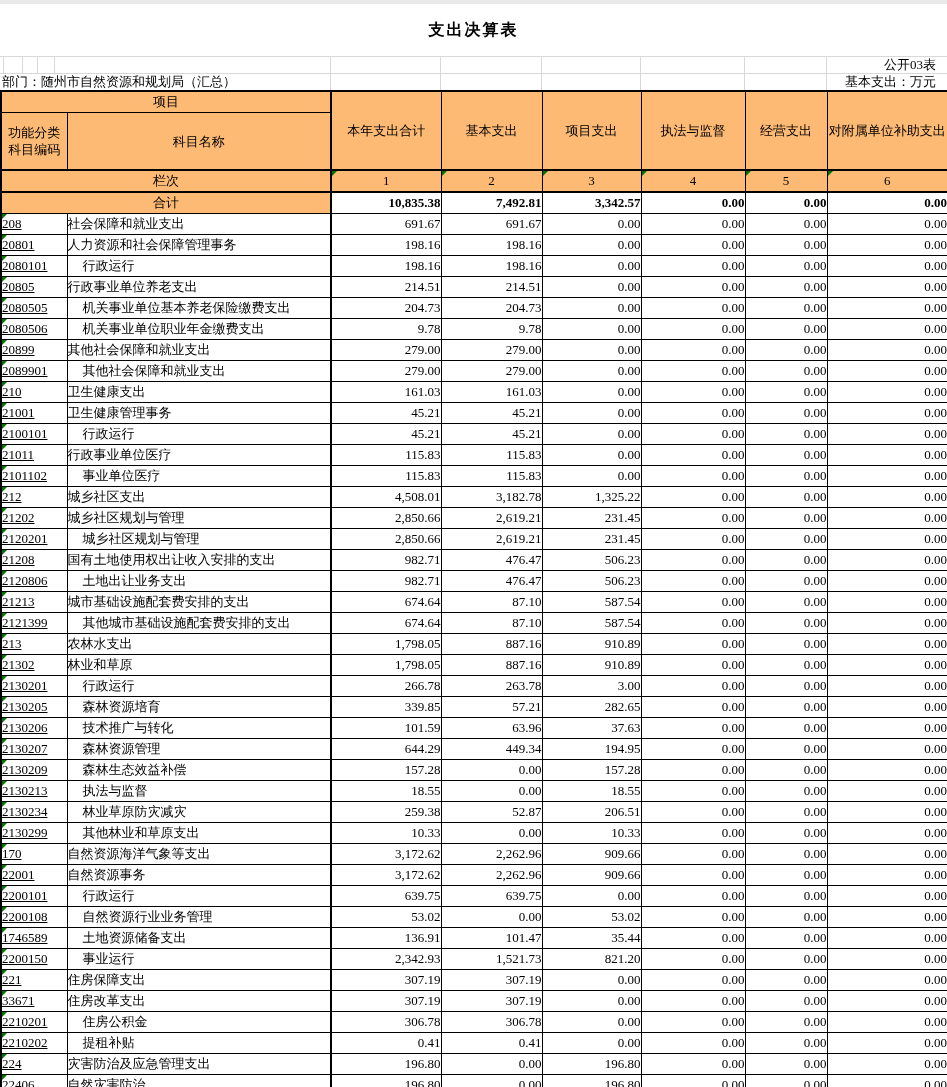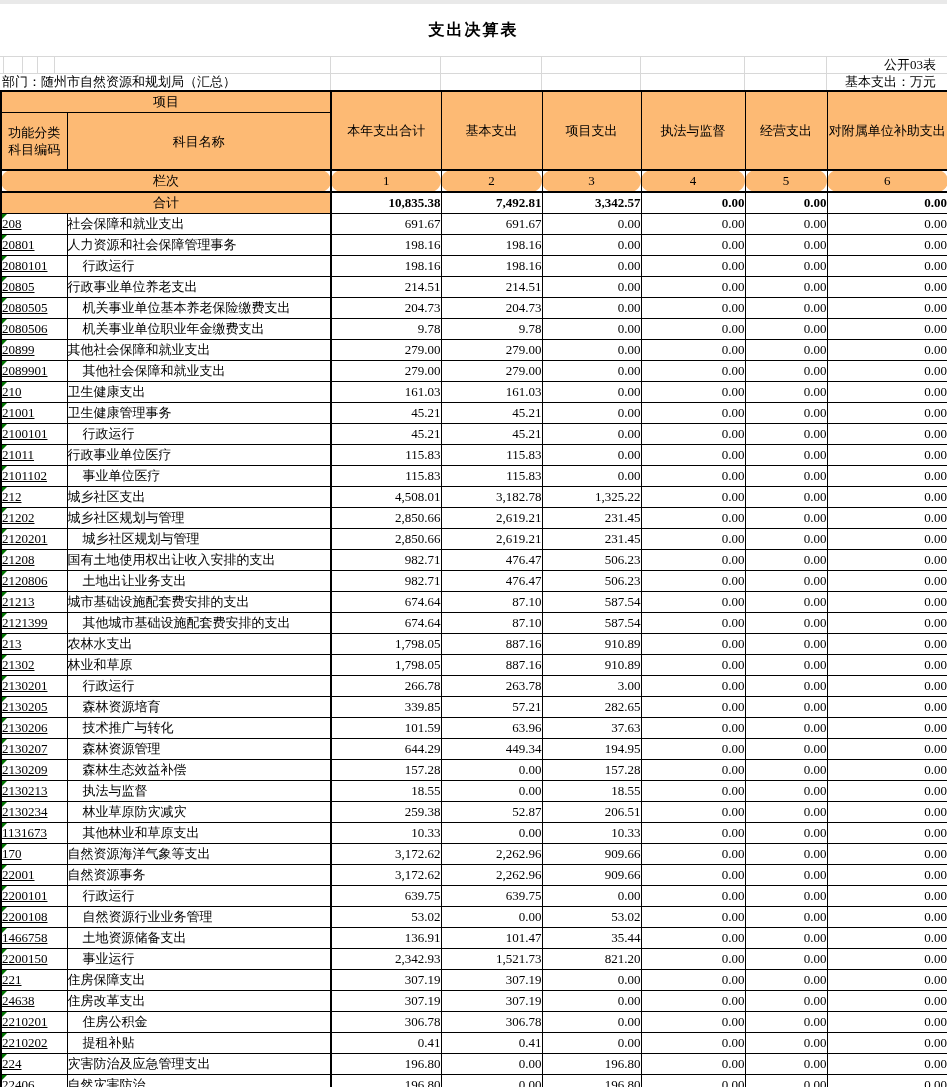--- a/index.html
+++ b/index.html
@@ -24,21 +24,21 @@
     border:2px solid #000; font-size:13px;
   }
   table.main td {
     border:1px solid #000; padding:0; overflow:hidden; white-space:nowrap;
     height:20px; line-height:18px; vertical-align:middle; position:relative;
   }
   tr.hrow1 td { height:20px; }
   tr.hrow2 td { height:56px; white-space:normal; line-height:17px; }
   .hdr { background:#fdba74; text-align:center; }
   .num-start { border-left-width:2px !important;margin-top:48px; }
-  tr.lanci td { border-top:2px solid #000; border-bottom:2px solid #000;border-radius:11px; }
+  tr.lanci td { border-top:2px solid #000; border-bottom:2px solid #000; }
   .code-cell { text-align:left; padding-left:3px;text-decoration:underline; }
   .name-cell { text-align:left; padding-left:3px; }
   .name-cell.indent { padding-left:15px; }
   .num-cell { text-align:right; padding-right:4px; }
   tr.total .num-cell { font-weight:bold; }
   .tri {
     position:absolute; top:0; left:0; width:0; height:0;
     border-top:5px solid #007300; border-right:5px solid transparent;
   }
 </style>
@@ -405,21 +405,21 @@
         <td class="code-cell"><span class="tri"></span><span>2130234</span></td>
         <td class="name-cell indent"><span>林业草原防灾减灾</span></td>
         <td class="num-cell num-start">259.38</td>
         <td class="num-cell">52.87</td>
         <td class="num-cell">206.51</td>
         <td class="num-cell">0.00</td>
         <td class="num-cell">0.00</td>
         <td class="num-cell">0.00</td>
       </tr>
       <tr>
-        <td class="code-cell"><span class="tri"></span><span>1131673</span></td>
+        <td class="code-cell"><span class="tri"></span><span>2130299</span></td>
         <td class="name-cell indent"><span>其他林业和草原支出</span></td>
         <td class="num-cell num-start">10.33</td>
         <td class="num-cell">0.00</td>
         <td class="num-cell">10.33</td>
         <td class="num-cell">0.00</td>
         <td class="num-cell">0.00</td>
         <td class="num-cell">0.00</td>
       </tr>
       <tr>
         <td class="code-cell"><span class="tri"></span><span>170</span></td>
@@ -455,21 +455,21 @@
         <td class="code-cell"><span class="tri"></span><span>2200108</span></td>
         <td class="name-cell indent"><span>自然资源行业业务管理</span></td>
         <td class="num-cell num-start">53.02</td>
         <td class="num-cell">0.00</td>
         <td class="num-cell">53.02</td>
         <td class="num-cell">0.00</td>
         <td class="num-cell">0.00</td>
         <td class="num-cell">0.00</td>
       </tr>
       <tr>
-        <td class="code-cell"><span class="tri"></span><span>1466758</span></td>
+        <td class="code-cell"><span class="tri"></span><span>1746589</span></td>
         <td class="name-cell indent"><span>土地资源储备支出</span></td>
         <td class="num-cell num-start">136.91</td>
         <td class="num-cell">101.47</td>
         <td class="num-cell">35.44</td>
         <td class="num-cell">0.00</td>
         <td class="num-cell">0.00</td>
         <td class="num-cell">0.00</td>
       </tr>
       <tr>
         <td class="code-cell"><span class="tri"></span><span>2200150</span></td>
@@ -485,21 +485,21 @@
         <td class="code-cell"><span class="tri"></span><span>221</span></td>
         <td class="name-cell"><span>住房保障支出</span></td>
         <td class="num-cell num-start">307.19</td>
         <td class="num-cell">307.19</td>
         <td class="num-cell">0.00</td>
         <td class="num-cell">0.00</td>
         <td class="num-cell">0.00</td>
         <td class="num-cell">0.00</td>
       </tr>
       <tr>
-        <td class="code-cell"><span class="tri"></span><span>24638</span></td>
+        <td class="code-cell"><span class="tri"></span><span>33671</span></td>
         <td class="name-cell"><span>住房改革支出</span></td>
         <td class="num-cell num-start">307.19</td>
         <td class="num-cell">307.19</td>
         <td class="num-cell">0.00</td>
         <td class="num-cell">0.00</td>
         <td class="num-cell">0.00</td>
         <td class="num-cell">0.00</td>
       </tr>
       <tr>
         <td class="code-cell"><span class="tri"></span><span>2210201</span></td>

